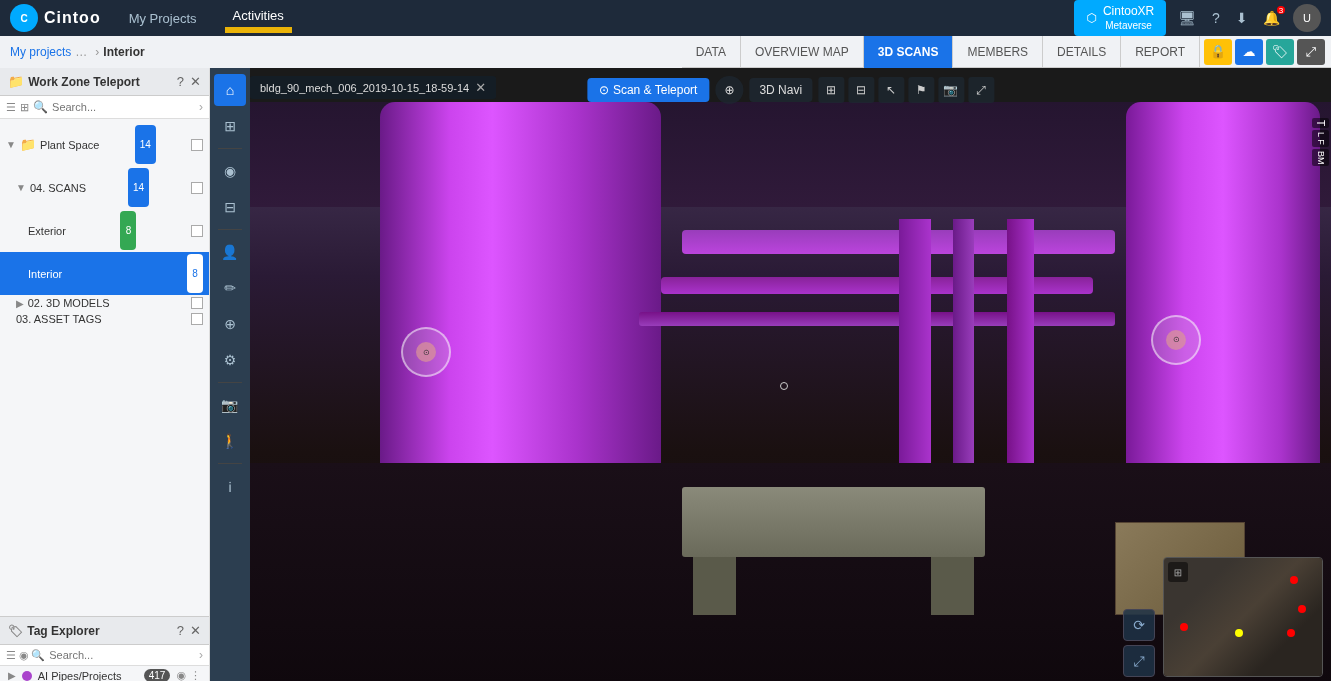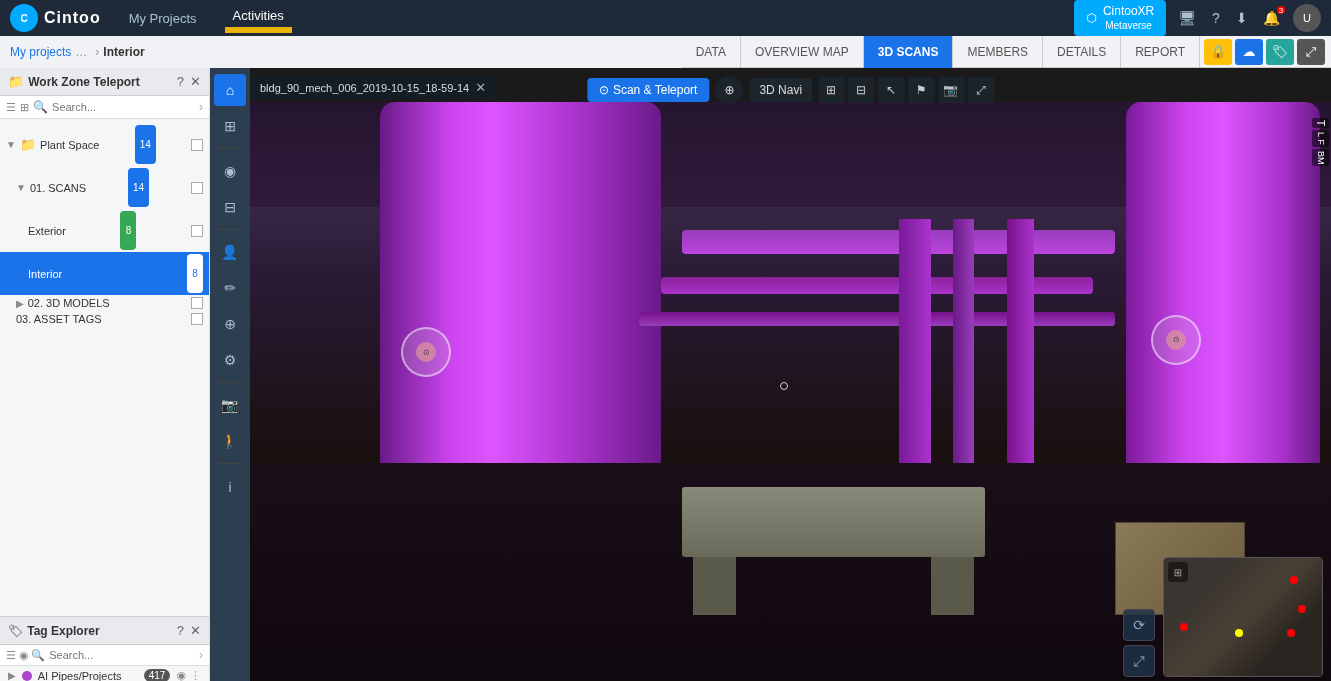--- a/index.html
+++ b/index.html
@@ -590,21 +590,21 @@
       <div class="tree-row">
         <span style="color:#888;font-size:10px;">▼</span>
         <span class="wz-folder">📁</span>
         <span>Plant Space</span>
         <span class="badge" style="margin-left:auto;">14</span>
         <div class="checkbox"></div>
       </div>
 
       <div class="tree-row indent1">
         <span style="color:#888;font-size:10px;">▼</span>
-        <span>01. SCANS</span>
+        <span>04. SCANS</span>
         <span class="badge" style="margin-left:auto;">14</span>
         <div class="checkbox"></div>
       </div>
 
       <div class="tree-row indent2">
         <span>Exterior</span>
         <span class="badge badge-green" style="margin-left:auto;">8</span>
         <div class="checkbox"></div>
       </div>
 

